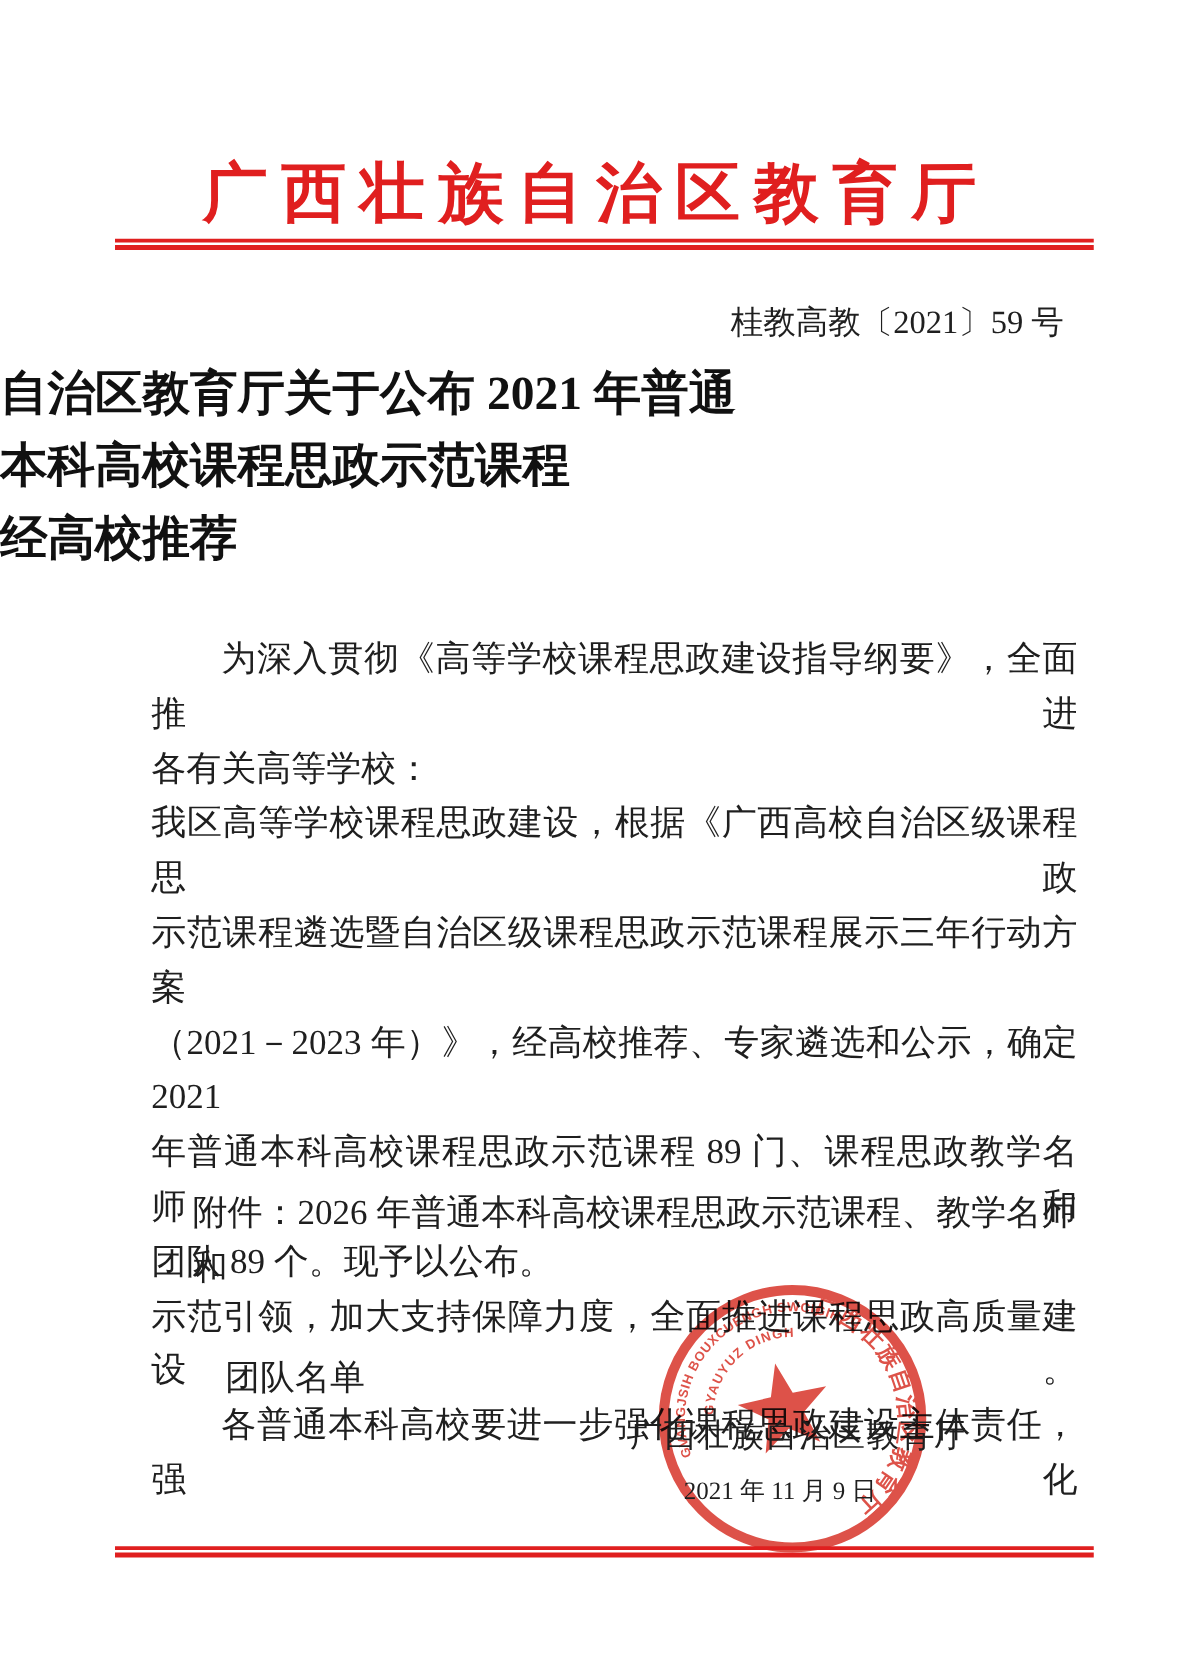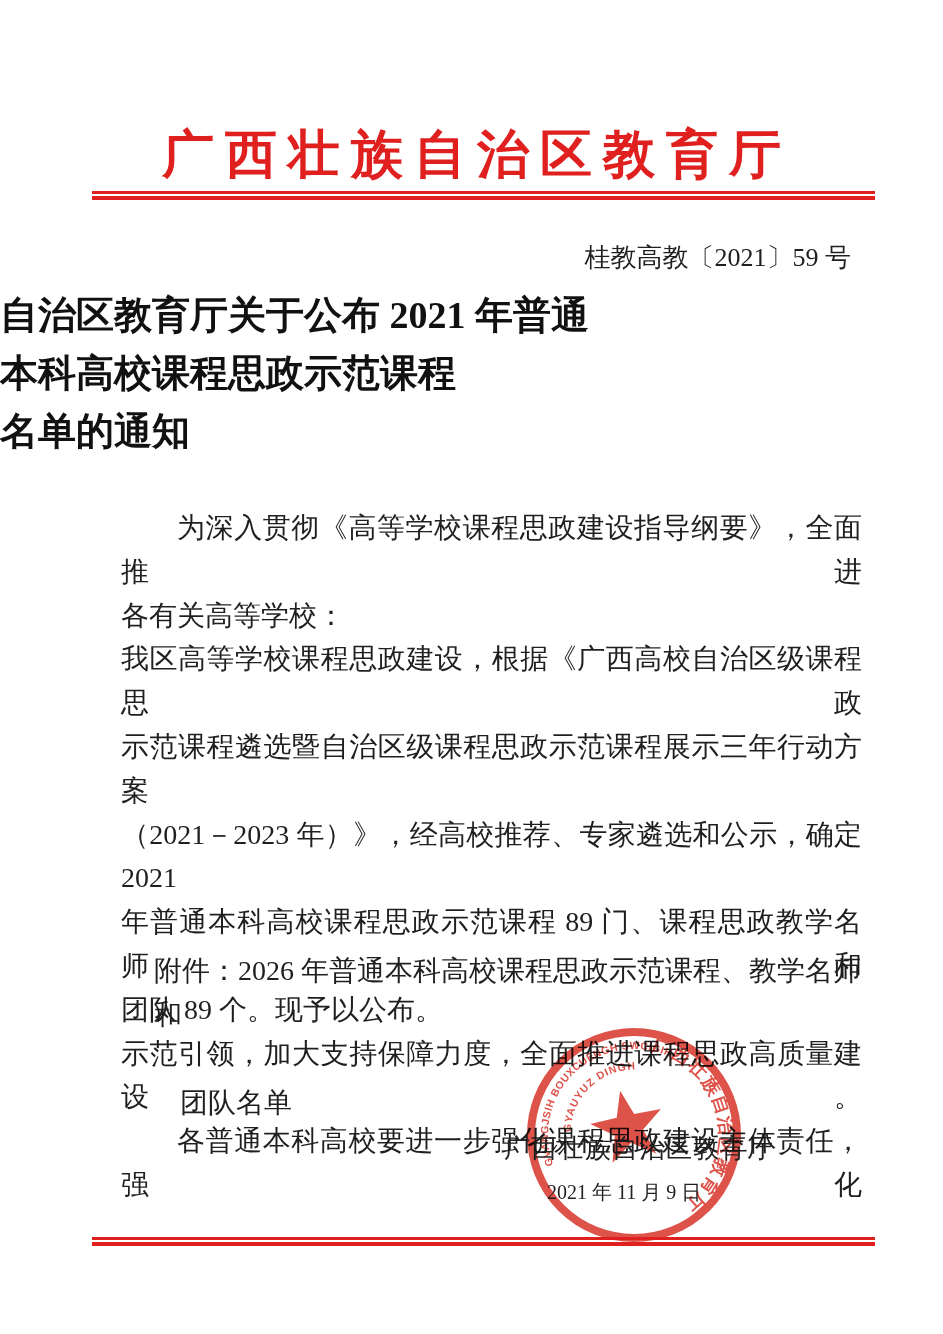--- a/index.html
+++ b/index.html
@@ -69,21 +69,21 @@
     <div class="rule-thin"></div>
     <div class="rule-gap"></div>
     <div class="rule-thick"></div>
   </div>
 
   <div class="docnum">桂教高教〔2021〕59 号</div>
 
   <div class="title">
     <div>自治区教育厅关于公布 2021 年普通</div>
     <div>本科高校课程思政示范课程</div>
-    <div>名单的通知</div>
+    <div>经高校推荐</div>
   </div>
 
   <div class="body-block">
     <div class="line indent fill">为深入贯彻《高等学校课程思政建设指导纲要》，全面推进</div>
     <div class="line">各有关高等学校：</div>
     <div class="line fill">我区高等学校课程思政建设，根据《广西高校自治区级课程思政</div>
     <div class="line fill">示范课程遴选暨自治区级课程思政示范课程展示三年行动方案</div>
     <div class="line fill">（2021－2023 年）》，经高校推荐、专家遴选和公示，确定 2021</div>
     <div class="line fill">年普通本科高校课程思政示范课程 89 门、课程思政教学名师和</div>
     <div class="line">团队 89 个。现予以公布。</div>

